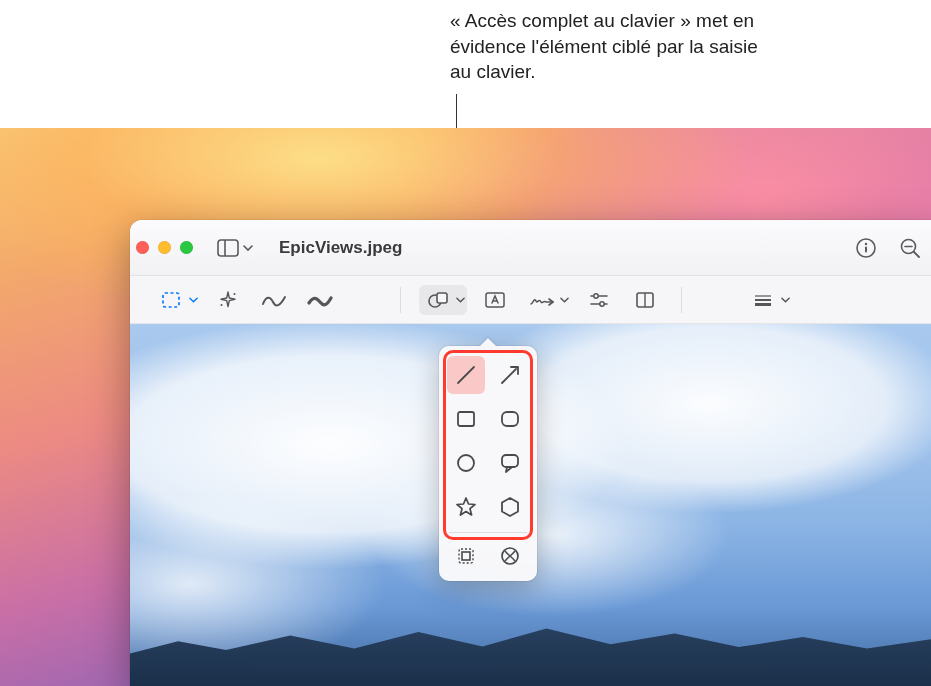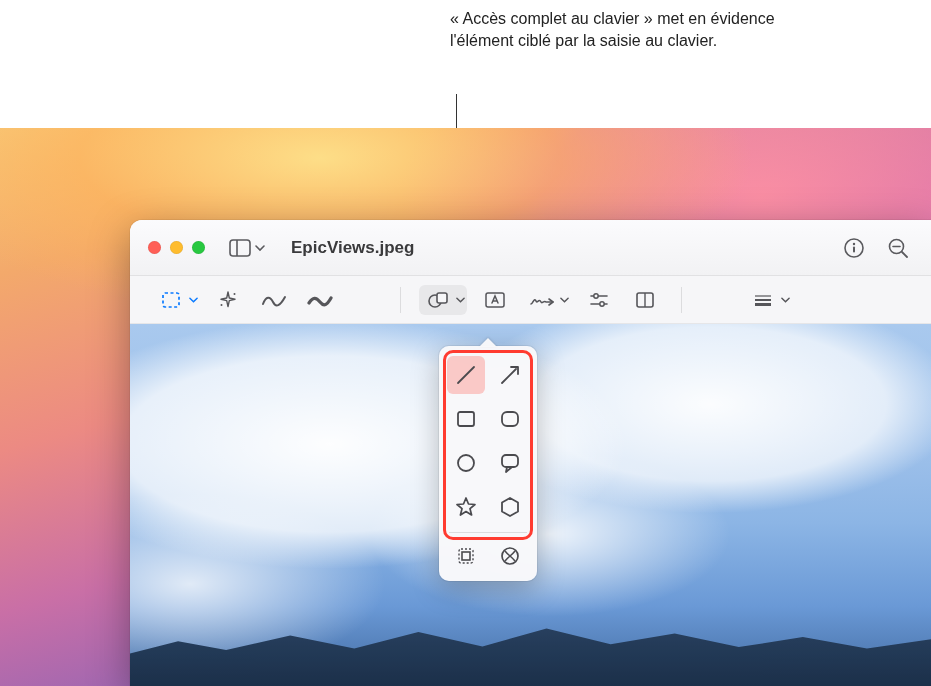--- a/index.html
+++ b/index.html
@@ -9,21 +9,21 @@
       font-family: -apple-system, 'Helvetica Neue', Arial, sans-serif;
       background: #fff;
       overflow: hidden;
       position: relative;
     }
     .callout-text {
       position: absolute;
       top: 8px;
       left: 450px;
       width: 330px;
-      font-size: 16px;
+      font-size: 19px;
       line-height: 1.35;
       color: #222;
     }
     .callout-line {
       position: absolute;
       left: 456px;
       top: 94px;
       width: 1px;
       height: 250px;
       background: #333;
@@ -47,21 +47,21 @@
       height: 466px;
       background: #f6f6f8;
       border-top-left-radius: 12px;
       box-shadow: 0 12px 40px rgba(0,0,0,0.35), 0 0 0 1px rgba(0,0,0,0.05);
       overflow: hidden;
     }
     .titlebar {
       height: 56px;
       display: flex;
       align-items: center;
-      padding: 0 18px;
+      padding: 0 6px;
       gap: 8px;
       background: linear-gradient(#fbfbfd, #f2f2f4);
       border-bottom: 1px solid #e1e1e3;
     }
     .traffic-lights { display: flex; gap: 9px; margin-right: 10px; }
     .light { width: 13px; height: 13px; border-radius: 50%; box-shadow: inset 0 0 1px rgba(0,0,0,0.25); }
     .light.red { background: #ff5f57; }
     .light.yellow { background: #febc2e; }
     .light.green { background: #28c840; }
     .title-toolbar-btn {

